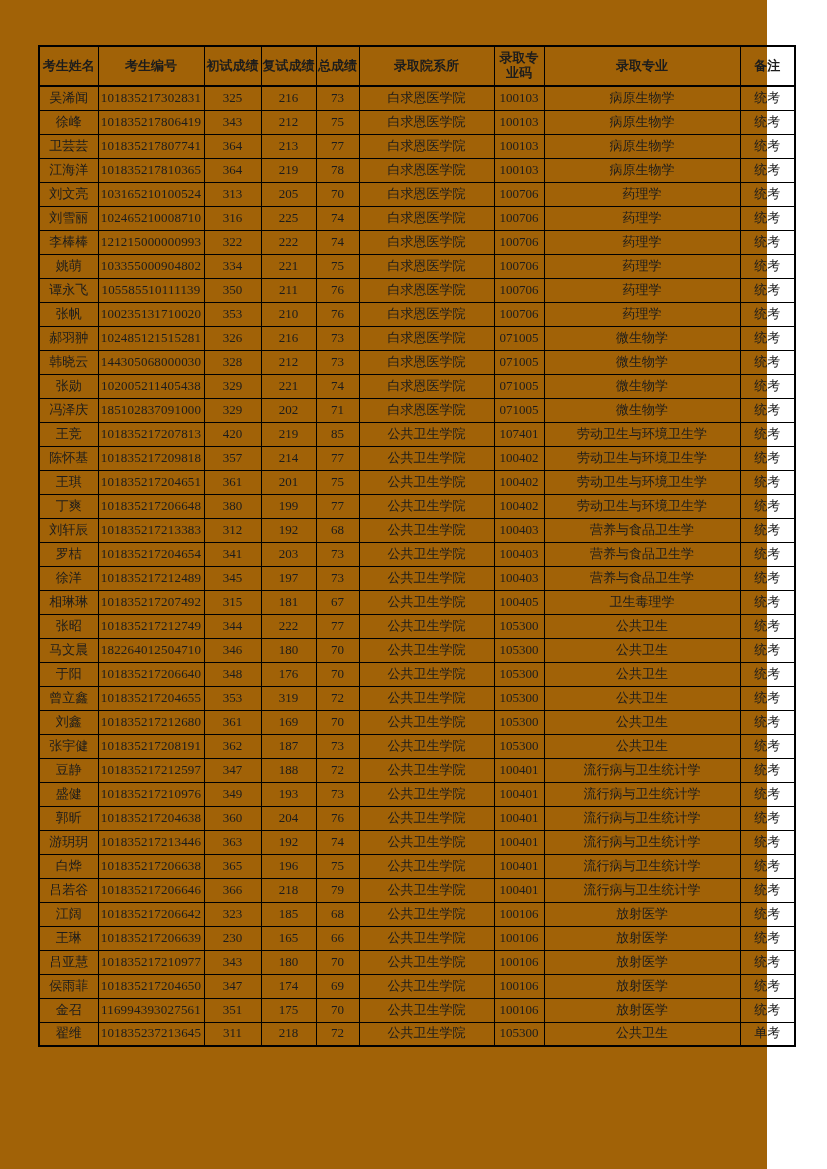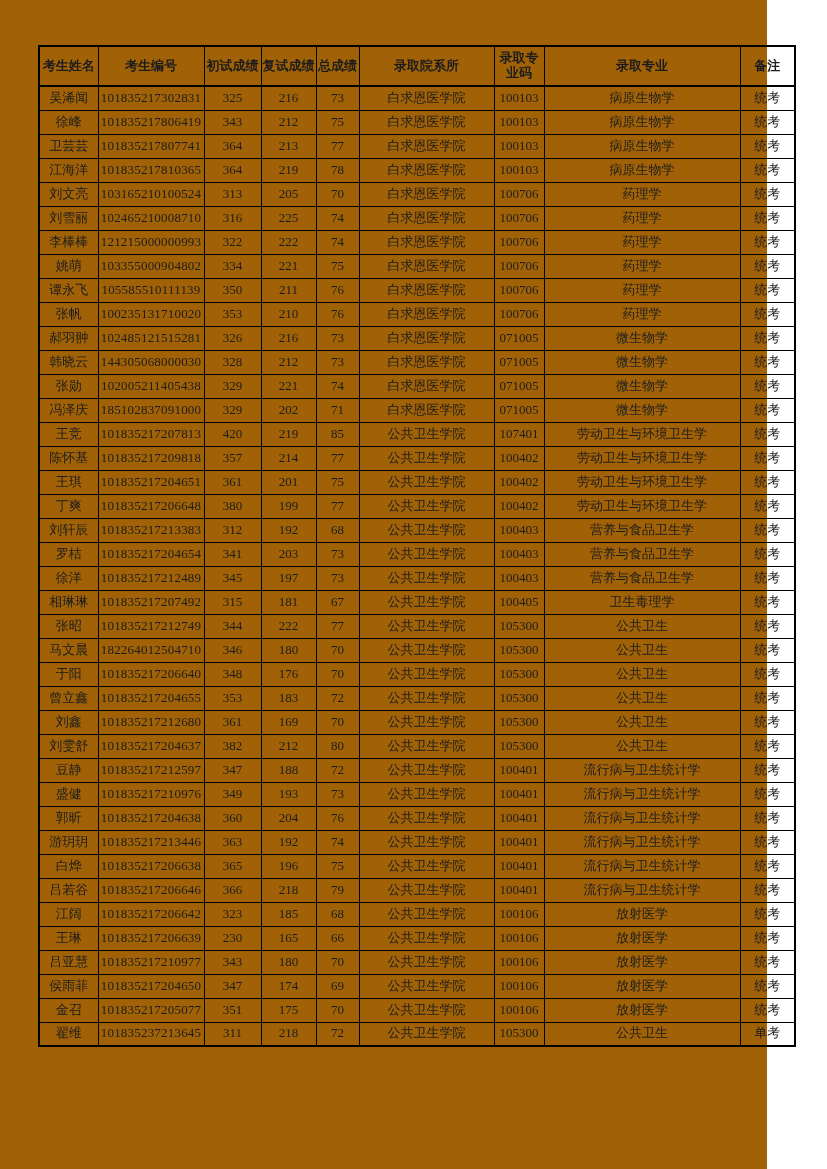--- a/index.html
+++ b/index.html
@@ -350,44 +350,44 @@
           <td data-name="cell-total">70</td>
           <td data-name="cell-dept">公共卫生学院</td>
           <td data-name="cell-code">105300</td>
           <td data-name="cell-major">公共卫生</td>
           <td data-name="cell-note">统考</td>
         </tr>
         <tr data-name="table-row">
           <td data-name="cell-name">曾立鑫</td>
           <td data-name="cell-id">101835217204655</td>
           <td data-name="cell-s1">353</td>
-          <td data-name="cell-s2">183</td>
+          <td data-name="cell-s2">319</td>
           <td data-name="cell-total">72</td>
           <td data-name="cell-dept">公共卫生学院</td>
           <td data-name="cell-code">105300</td>
           <td data-name="cell-major">公共卫生</td>
           <td data-name="cell-note">统考</td>
         </tr>
         <tr data-name="table-row">
           <td data-name="cell-name">刘鑫</td>
           <td data-name="cell-id">101835217212680</td>
           <td data-name="cell-s1">361</td>
           <td data-name="cell-s2">169</td>
           <td data-name="cell-total">70</td>
           <td data-name="cell-dept">公共卫生学院</td>
           <td data-name="cell-code">105300</td>
           <td data-name="cell-major">公共卫生</td>
           <td data-name="cell-note">统考</td>
         </tr>
         <tr data-name="table-row">
-          <td data-name="cell-name">刘雯舒</td>
-          <td data-name="cell-id">101835217204637</td>
-          <td data-name="cell-s1">382</td>
-          <td data-name="cell-s2">212</td>
-          <td data-name="cell-total">80</td>
+          <td data-name="cell-name">张宇健</td>
+          <td data-name="cell-id">101835217208191</td>
+          <td data-name="cell-s1">362</td>
+          <td data-name="cell-s2">187</td>
+          <td data-name="cell-total">73</td>
           <td data-name="cell-dept">公共卫生学院</td>
           <td data-name="cell-code">105300</td>
           <td data-name="cell-major">公共卫生</td>
           <td data-name="cell-note">统考</td>
         </tr>
         <tr data-name="table-row">
           <td data-name="cell-name">豆静</td>
           <td data-name="cell-id">101835217212597</td>
           <td data-name="cell-s1">347</td>
           <td data-name="cell-s2">188</td>
@@ -491,21 +491,21 @@
           <td data-name="cell-s1">347</td>
           <td data-name="cell-s2">174</td>
           <td data-name="cell-total">69</td>
           <td data-name="cell-dept">公共卫生学院</td>
           <td data-name="cell-code">100106</td>
           <td data-name="cell-major">放射医学</td>
           <td data-name="cell-note">统考</td>
         </tr>
         <tr data-name="table-row">
           <td data-name="cell-name">金召</td>
-          <td data-name="cell-id">101835217205077</td>
+          <td data-name="cell-id">116994393027561</td>
           <td data-name="cell-s1">351</td>
           <td data-name="cell-s2">175</td>
           <td data-name="cell-total">70</td>
           <td data-name="cell-dept">公共卫生学院</td>
           <td data-name="cell-code">100106</td>
           <td data-name="cell-major">放射医学</td>
           <td data-name="cell-note">统考</td>
         </tr>
         <tr data-name="table-row">
           <td data-name="cell-name">翟维</td>

